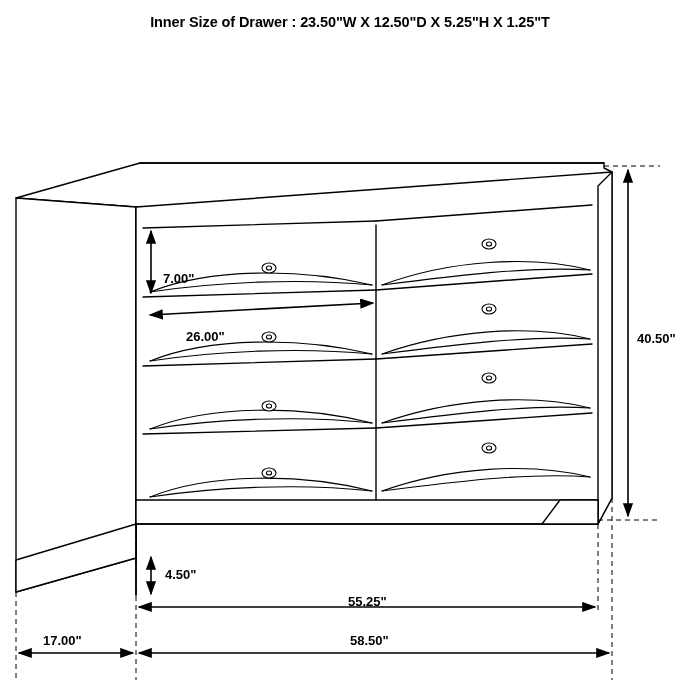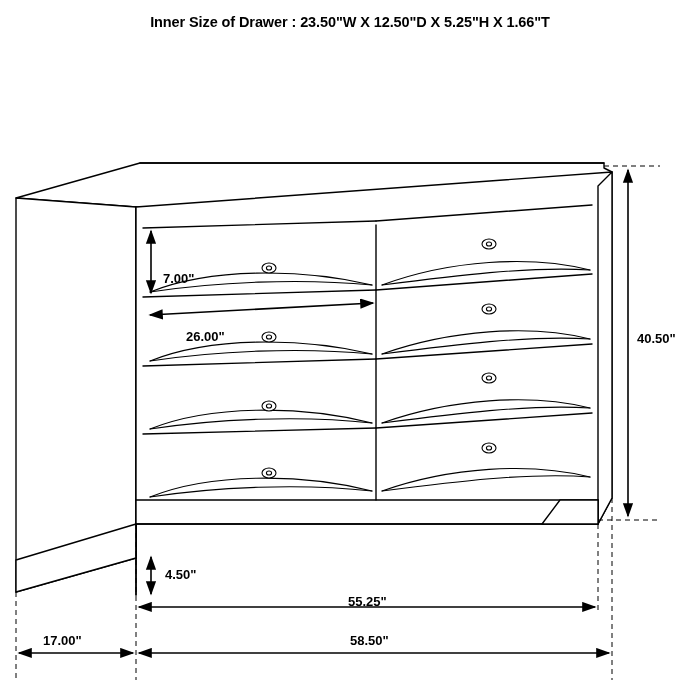--- a/index.html
+++ b/index.html
@@ -41,21 +41,21 @@
     font-weight: bold;
     color: #000000;
     white-space: nowrap;
   }
 </style>
 </head>
 <body>
 
 <div id="page">
 
-  <div id="title">Inner Size of Drawer : 23.50"W X 12.50"D X 5.25"H X 1.66"T</div>
+  <div id="title">Inner Size of Drawer : 23.50"W X 12.50"D X 5.25"H X 1.25"T</div>
 
   <svg id="diagram" viewBox="0 0 700 700" xmlns="http://www.w3.org/2000/svg">
 
     <defs>
       <marker id="arrHead" markerWidth="9" markerHeight="9" refX="8" refY="3.2" orient="auto" markerUnits="strokeWidth">
         <path d="M0,0 L9,3.2 L0,6.4 z" fill="#000000"></path>
       </marker>
       <marker id="arrTail" markerWidth="9" markerHeight="9" refX="1" refY="3.2" orient="auto" markerUnits="strokeWidth">
         <path d="M9,0 L0,3.2 L9,6.4 z" fill="#000000"></path>
       </marker>

